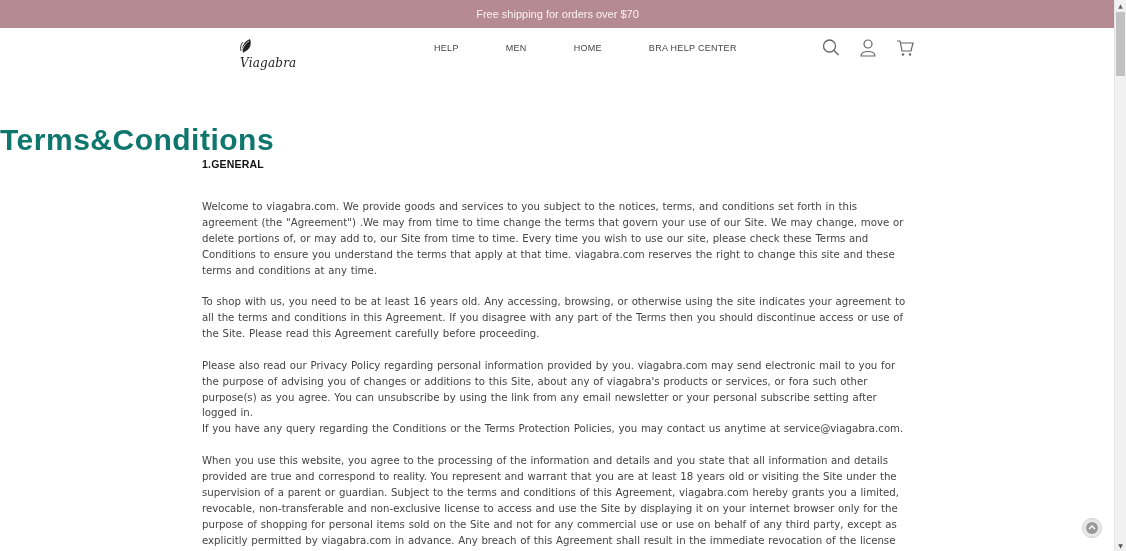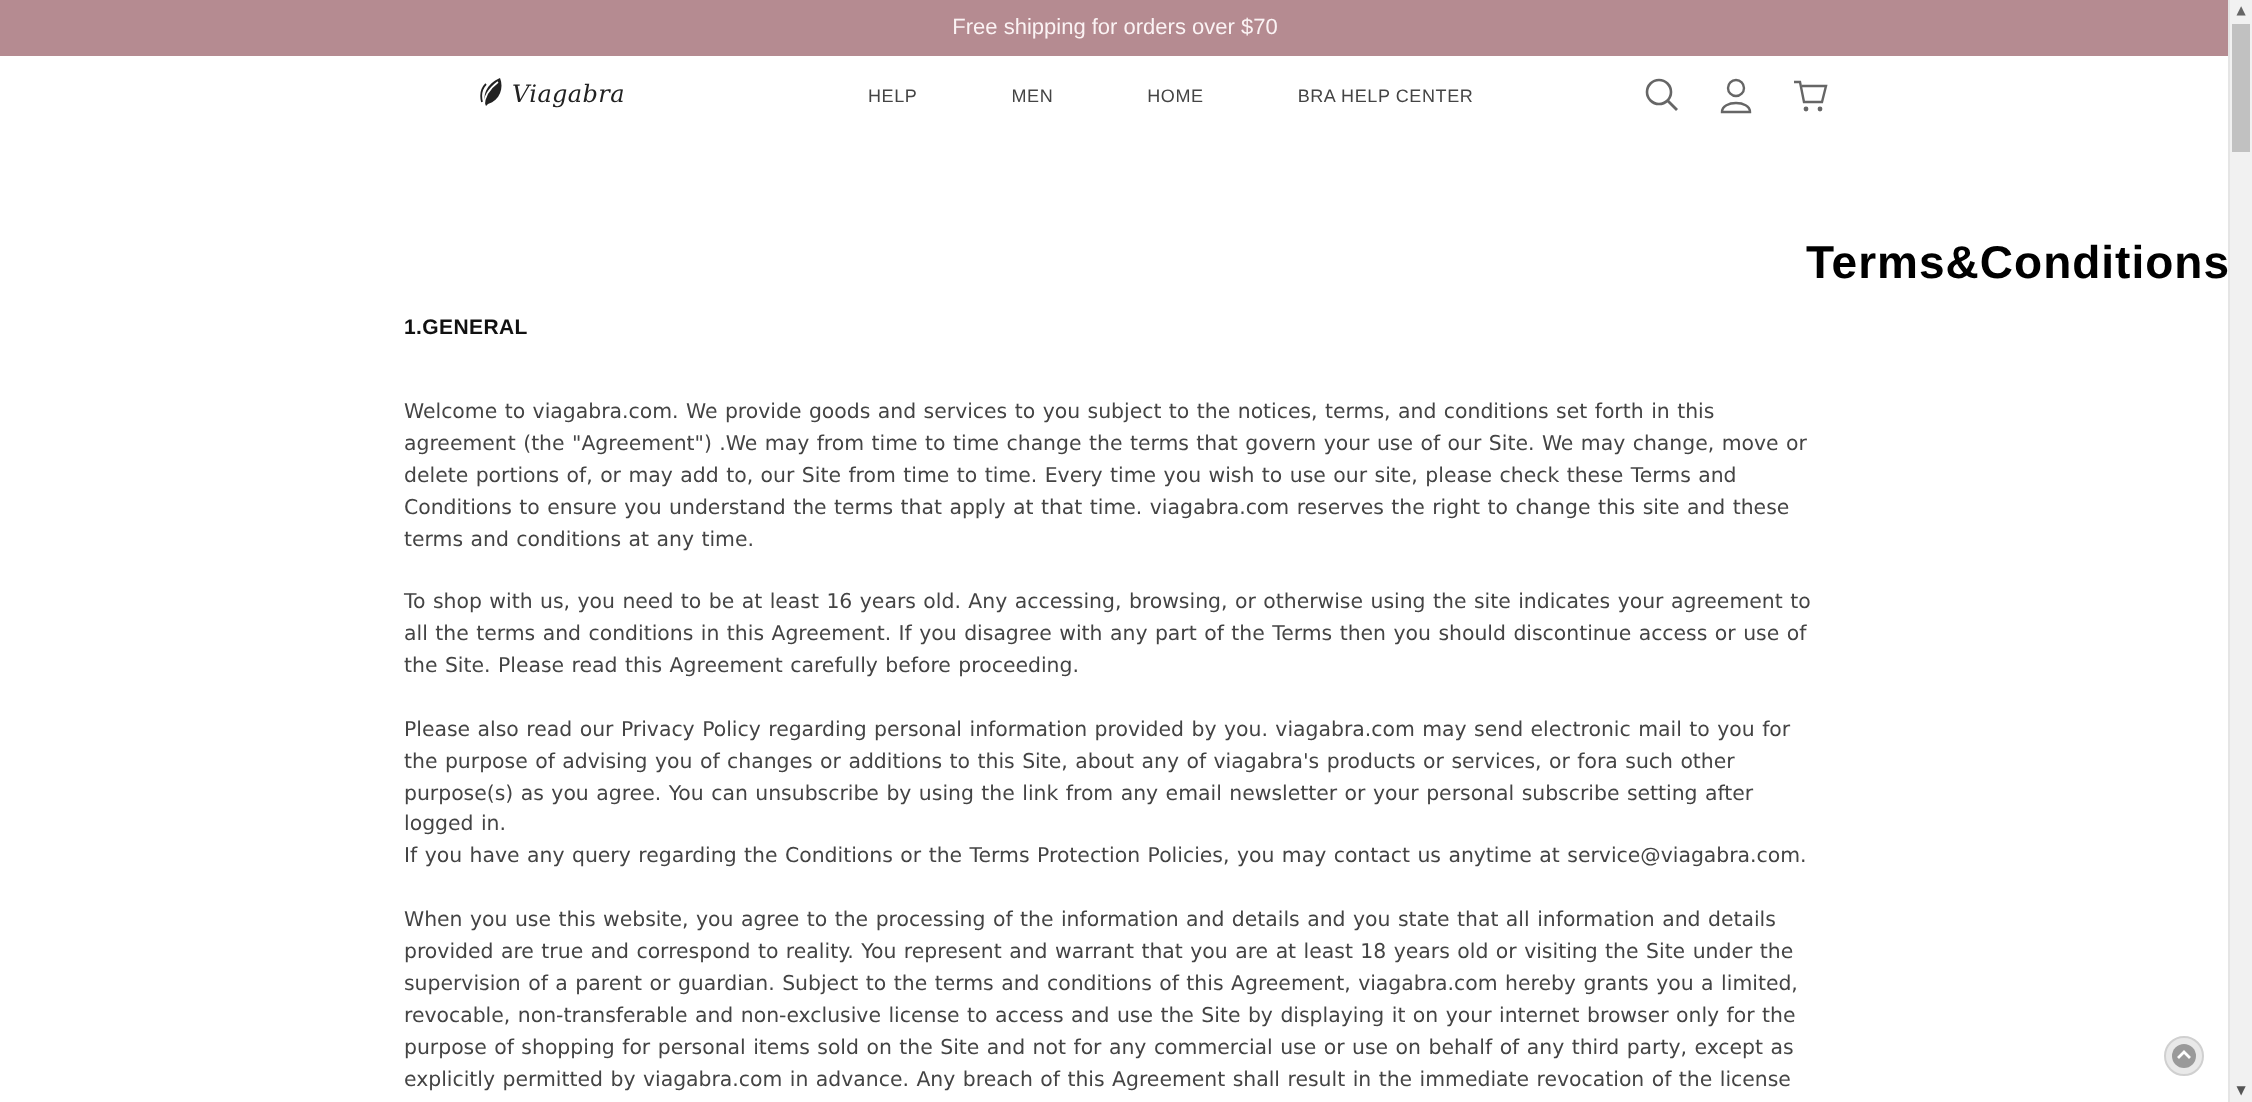--- a/index.html
+++ b/index.html
@@ -9,34 +9,34 @@
     font-family: "DejaVu Sans", "Liberation Sans", sans-serif;
     color: #333;
   }
   .page { position: absolute; left: 0; top: 0; width: 1115px; height: 551px; overflow: hidden; }
   .banner {
     height: 28px; background: #b58b91; color: #fbf3f4;
     font-size: 11px; text-align: center; line-height: 28px;
     font-family: "Liberation Sans", sans-serif;
   }
   .header { position: relative; height: 40px; background: #fff; }
-  .logo { position: absolute; left: 240px; top: 10px; display: flex; align-items: flex-end; gap: 2px; }
+  .logo { position: absolute; left: 240px; top: 10px; display: flex; align-items: flex-start; gap: 2px; flex-direction: column; }
   .logo-mark { width: 14px; height: 16px; }
   .logo-text { font-family: "DejaVu Serif", serif; font-style: italic; font-size: 12px; color: #222; letter-spacing: 0.2px; }
   .nav { position: absolute; left: 418px; top: 0; height: 40px; display: flex; align-items: center; }
   .nav a {
     font-family: "Liberation Sans", sans-serif; font-size: 9px; color: #444;
     text-decoration: none; letter-spacing: 0.3px; margin-right: 31px; padding: 0 0 0 16px;
   }
   .nav a:first-child { padding-left: 16px; }
   .icons { position: absolute; left: 822px; top: 10px; display: flex; gap: 19px; }
   .icons span { display: inline-block; width: 18px; height: 20px; cursor: pointer; }
   .title {
-    position: absolute; top: 103px; left: 0; width: 1115px; text-align: right;
-    font-family: "Liberation Sans", sans-serif; font-size: 23px; color: #000000; letter-spacing: 0.5px;
+    position: absolute; top: 103px; left: 0; width: 1115px; text-align: left;
+    font-family: "Liberation Sans", sans-serif; font-size: 30px; color: #0f766e; letter-spacing: 0.5px;
   }
   .content {
     position: absolute; left: 202px; top: 157px; width: 712px;
     font-family: "DejaVu Sans", sans-serif; font-size: 10.2px; color: #444; line-height: 15.9px;
   }
   .section-head {
     font-family: "Liberation Sans", sans-serif; font-weight: bold; color: #111; font-size: 10.5px;
     margin: 0 0 26px 0; letter-spacing: 0.2px;
   }
   .para { margin: 0 0 15.8px 0; word-spacing: 0.5px; }

